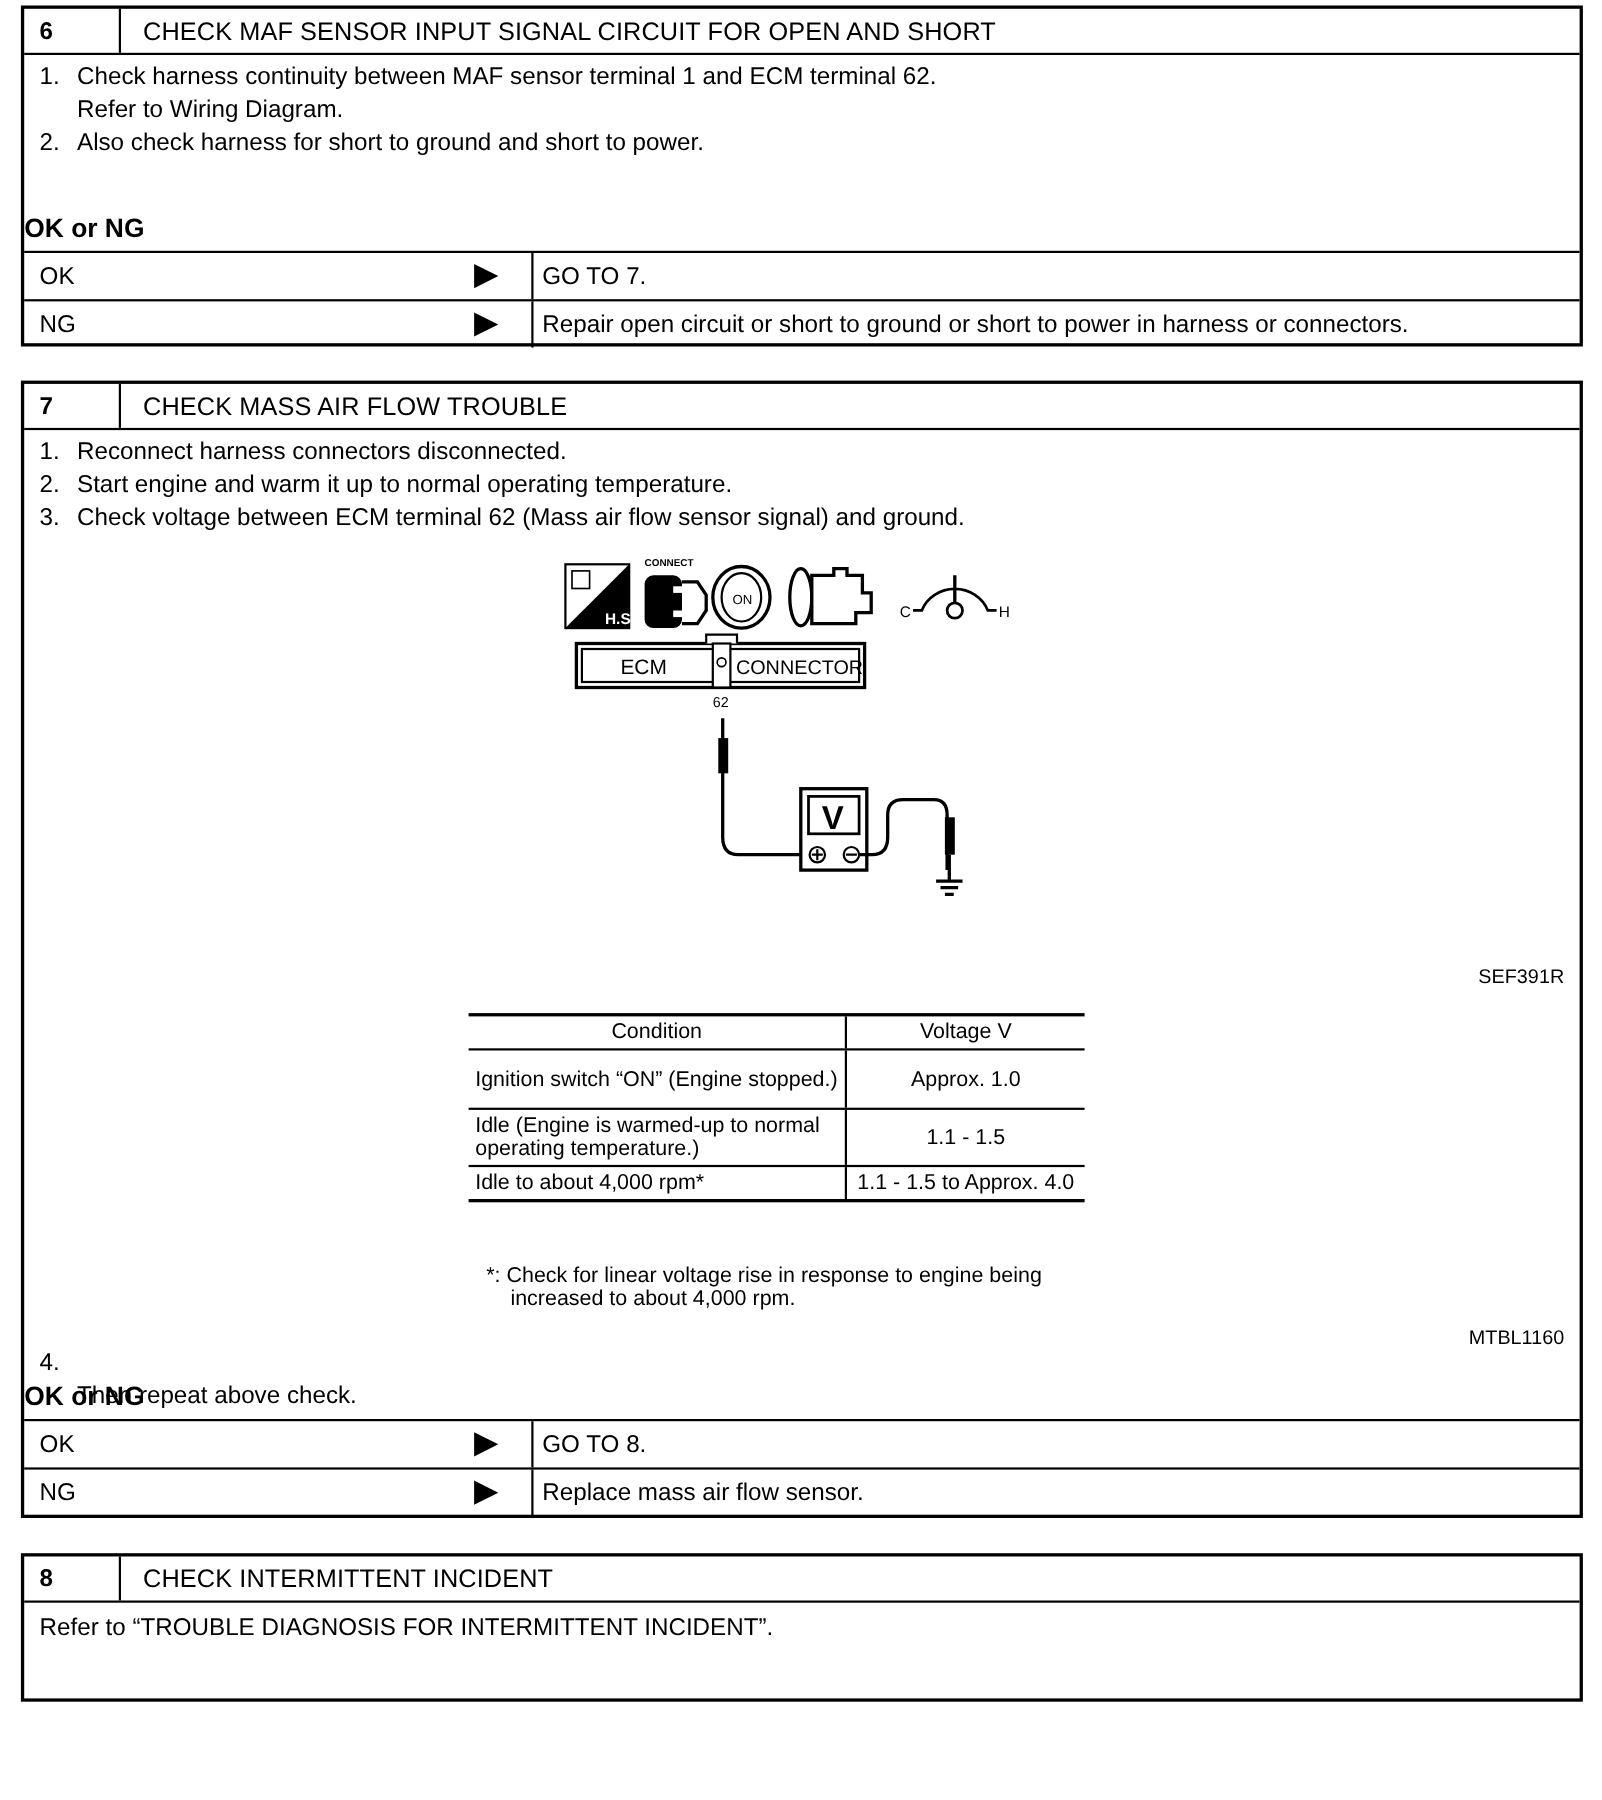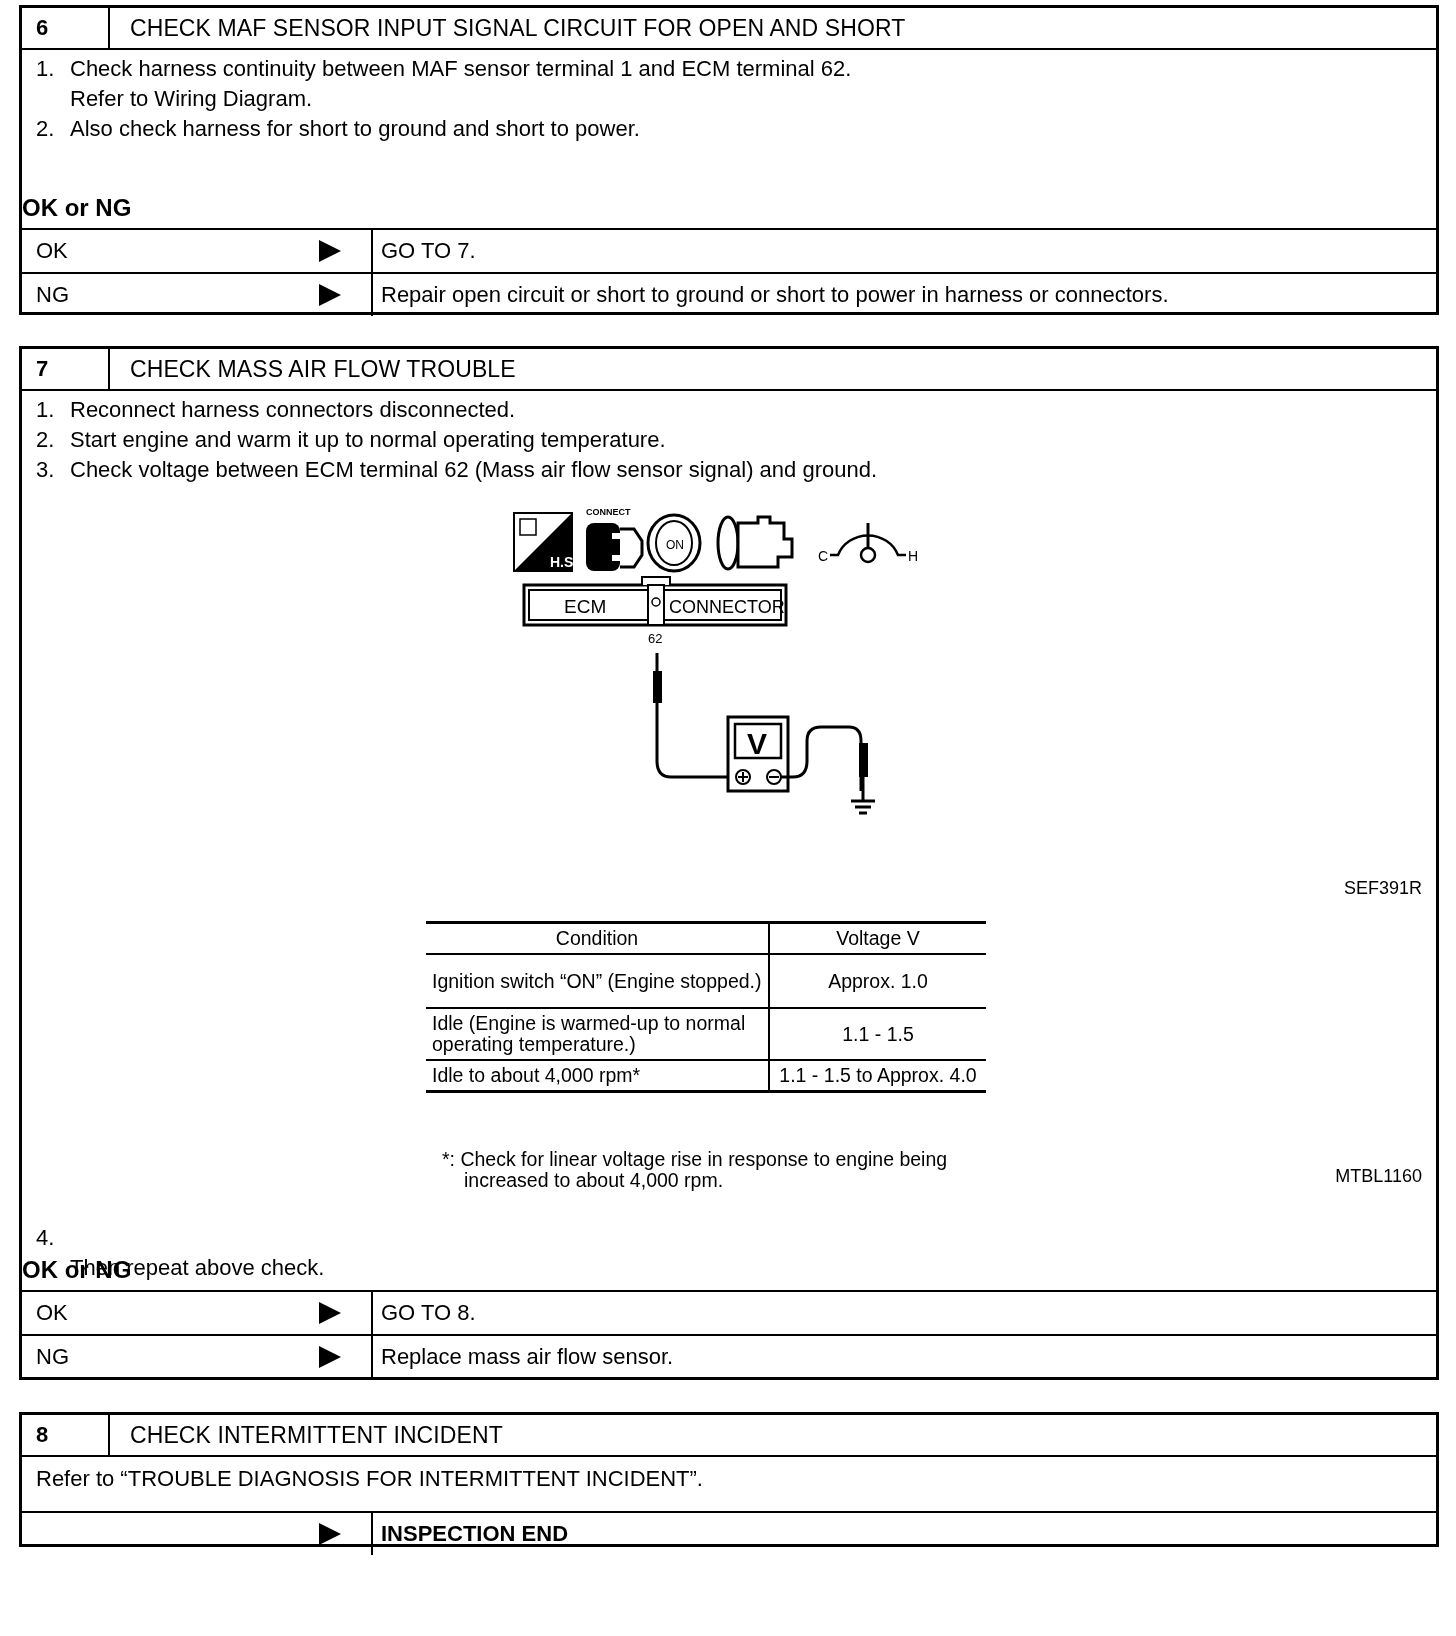--- a/index.html
+++ b/index.html
@@ -8,21 +8,21 @@
   .hdr { display: flex; height: 42px; border-bottom: 2px solid #000; box-sizing: border-box; }
   .hdr .num { width: 88px; border-right: 2px solid #000; font-weight: bold; font-size: 22px; line-height: 40px; padding-left: 14px; box-sizing: border-box; }
   .hdr .title { font-weight: normal; font-size: 23px; line-height: 40px; padding-left: 20px; letter-spacing: 0.1px; }
   .body { padding: 4px 14px 0 14px; font-size: 22px; line-height: 30px; position: relative; }
   .step { display: flex; }
   .step .n { width: 34px; flex: none; }
   .indent { padding-left: 34px; }
   .bold-indent { padding-left: 69px; font-weight: bold; }
   .okng { text-align: left; font-weight: bold; font-size: 24px; line-height: 40px; }
   .row { display: flex; height: 44px; border-top: 2px solid #000; box-sizing: border-box; font-size: 22px; }
-  .row .left { width: 351px; border-right: 2px solid #000; box-sizing: border-box; display: flex; align-items: center; justify-content: space-between; padding: 0 14px 0 14px; }
+  .row .left { width: 463px; border-right: 2px solid #000; box-sizing: border-box; display: flex; align-items: center; justify-content: space-between; padding: 0 14px 0 14px; }
   .row .right { padding-left: 8px; display: flex; align-items: center; }
   .arrow { display: inline-block; width: 0; height: 0; border-top: 11px solid transparent; border-bottom: 11px solid transparent; border-left: 22px solid #000; margin-right: 16px; }
   .code { position: absolute; right: 14px; font-size: 18px; }
   .vtable { position: absolute; left: 404px; top: 0; width: 560px; border-collapse: collapse; font-size: 19.5px; line-height: 21px; }
   .vtable th { font-weight: normal; text-align: center; padding: 4px 0; border-bottom: 2px solid #000; }
   .vtable td { padding: 4px 6px; border-bottom: 2px solid #000; vertical-align: middle; }
   .vtable td.v { text-align: center; border-left: 2px solid #000; padding: 4px 2px; }
   .vtable th.v { border-left: 2px solid #000; }
   .vtable tr.top th { border-top: 3px solid #000; }
   .vtable tr.last td { border-bottom: 3px solid #000; }
@@ -175,21 +175,21 @@
           <td>Idle to about 4,000 rpm*</td>
           <td class="v">1.1 - 1.5 to Approx. 4.0</td>
         </tr>
       </tbody>
         </table>
     </div>
     <div class="footnote" style="top:758px;">
       <div>*: Check for linear voltage rise in response to engine being</div>
       <div class="l2">increased to about 4,000 rpm.</div>
     </div>
-    <div class="code" style="top:770px;">MTBL1160</div>
+    <div class="code" style="top:810px;">MTBL1160</div>
 
     <div style="position:absolute; left:14px; top:832px; width:1380px;">
       <div class="step">
           <span class="n">4.</span>
         </div>
       <div class="indent">Then repeat above check.</div>
     </div>
   </div>
   <div class="okng" style="position:absolute; left:0; right:0; top:901px;">OK or NG</div>
   <div style="position:absolute; left:0; right:0; top:941px;">
@@ -209,20 +209,13 @@
     </div>
   </div>
 </div>
 
 <div class="block" style="top:1412px; height:135px;">
   <div class="hdr">
     <div class="num">8</div>
     <div class="title">CHECK INTERMITTENT INCIDENT</div>
   </div>
   <div style="height:54px; font-size:22px; line-height:44px; padding-left:14px;">Refer to “TROUBLE DIAGNOSIS FOR INTERMITTENT INCIDENT”.</div>
-  <div class="row">
-    <div class="left" style="justify-content:flex-end;">
-        <span></span>
-        <span class="arrow"></span>
-      </div>
-    <div class="right" style="font-weight:bold;">INSPECTION END</div>
-  </div>
 </div>
 
 </body></html>

